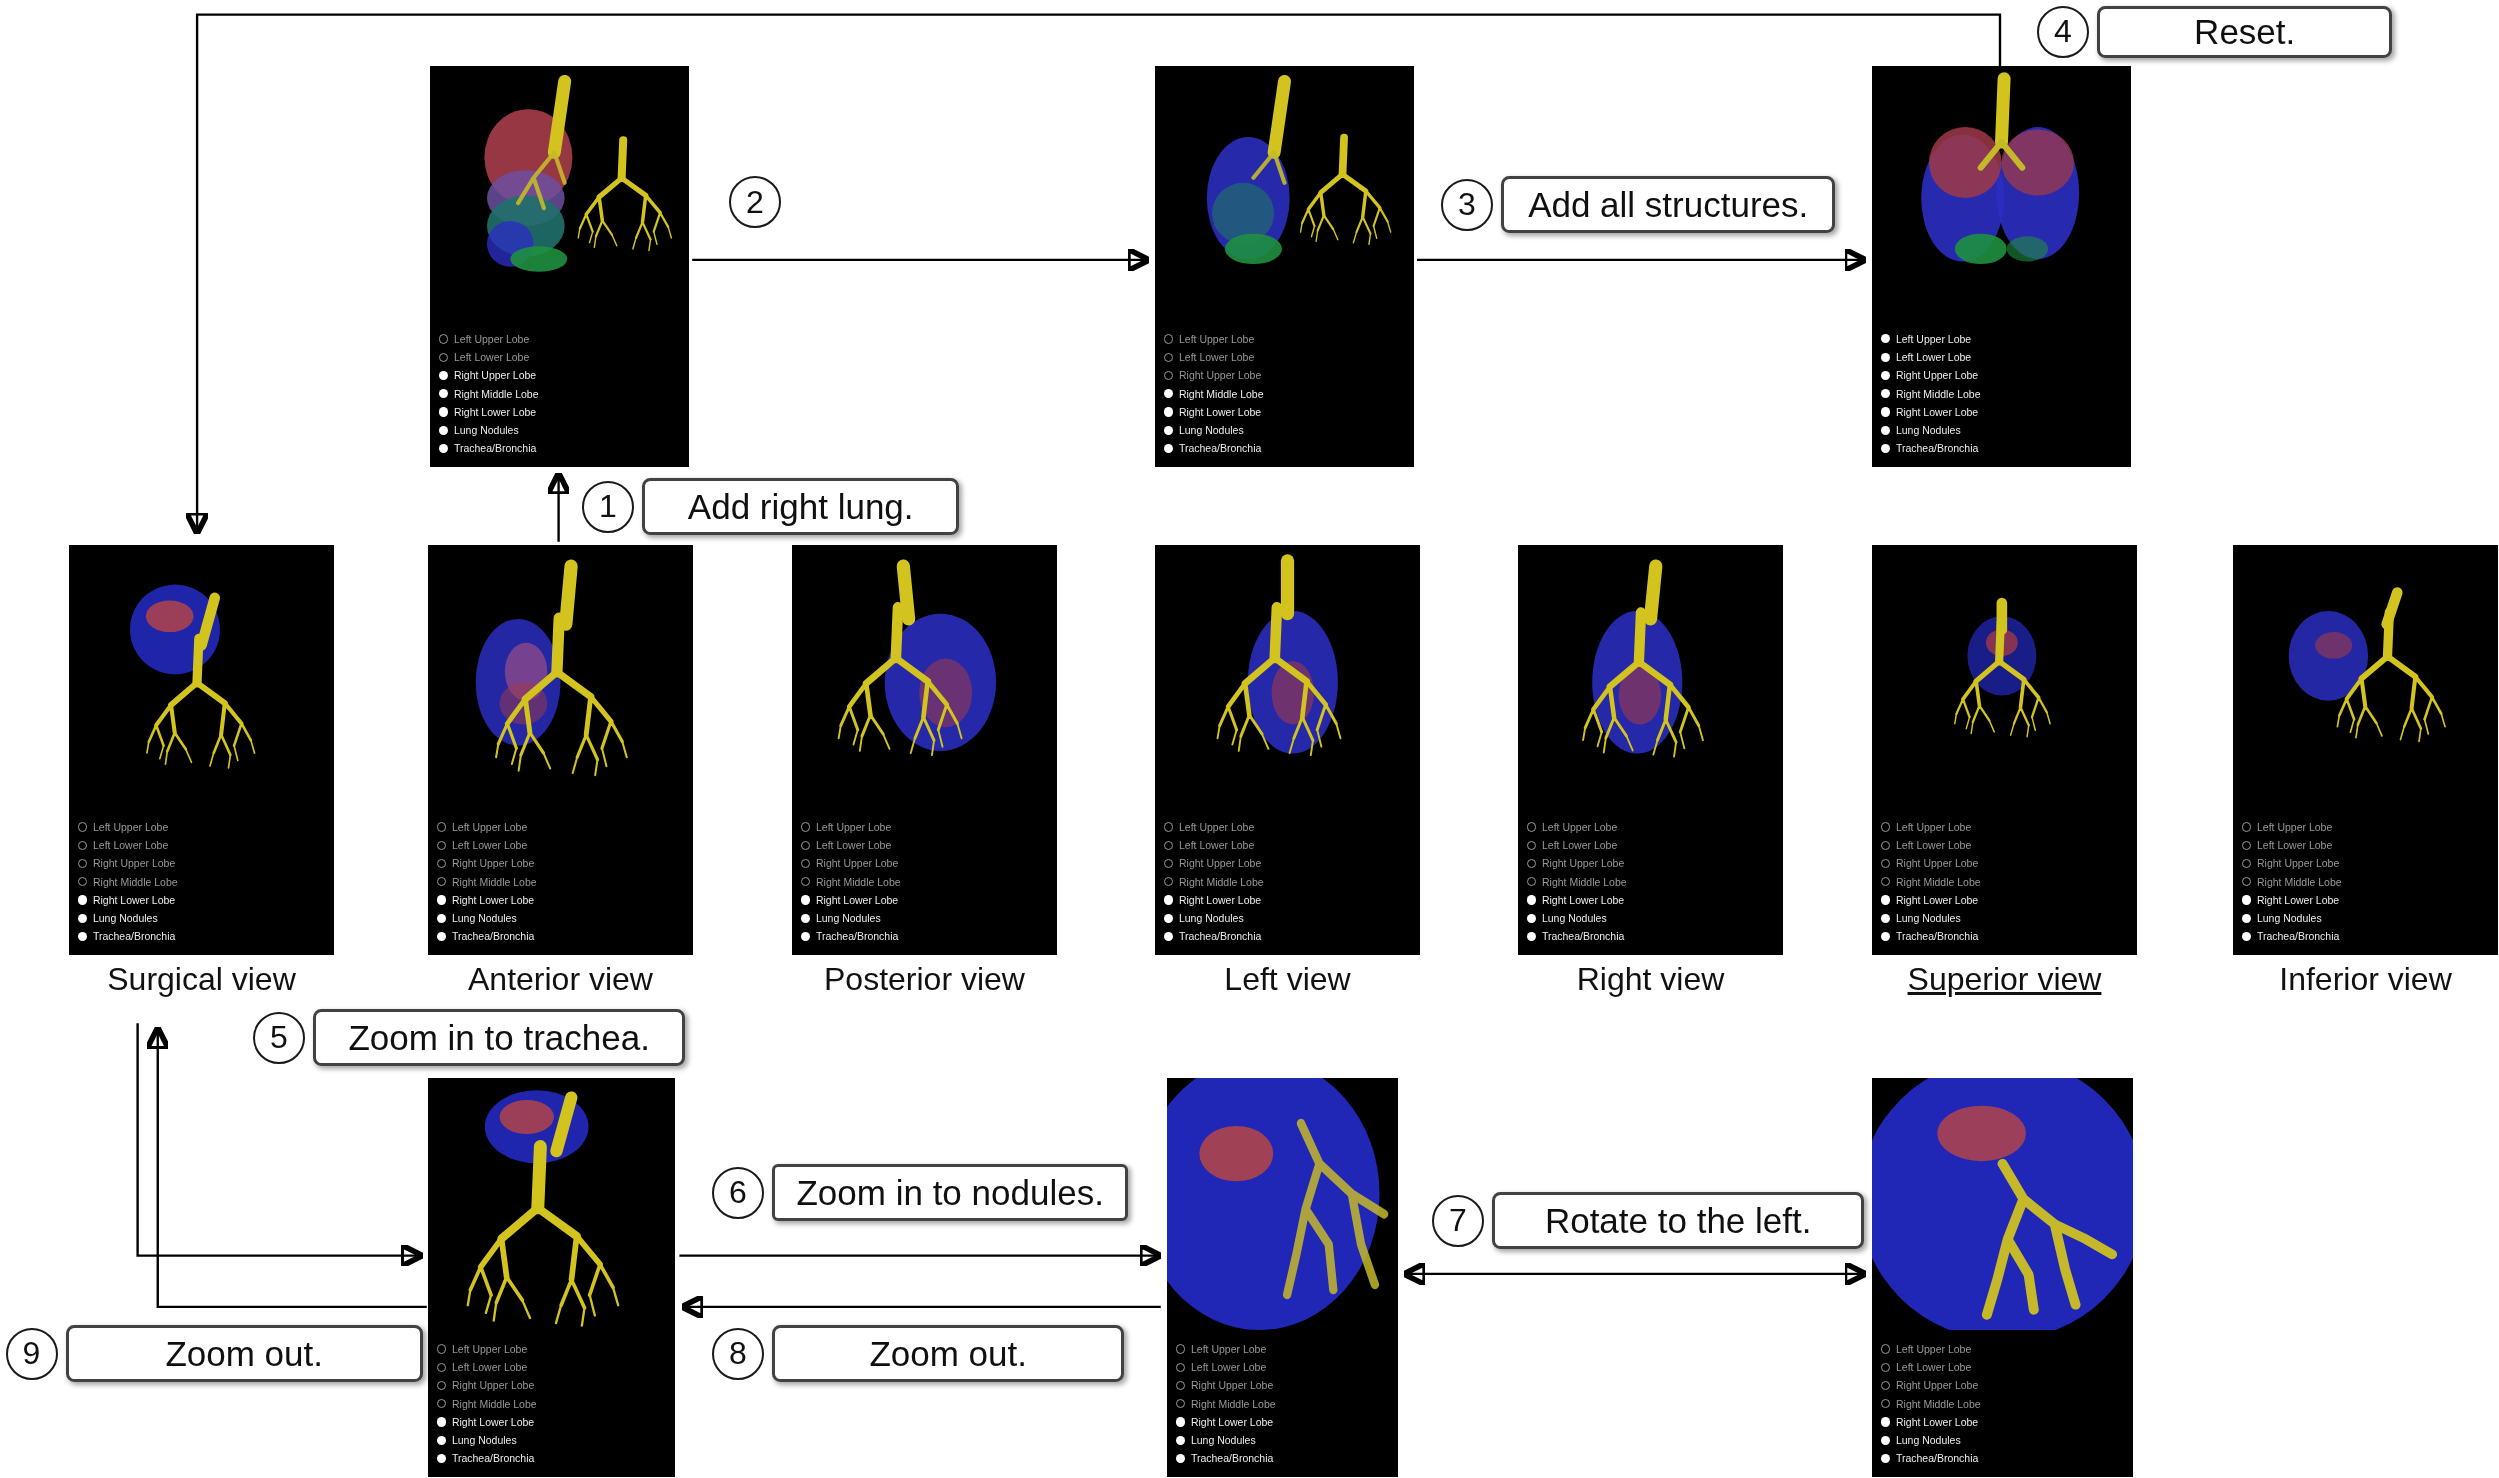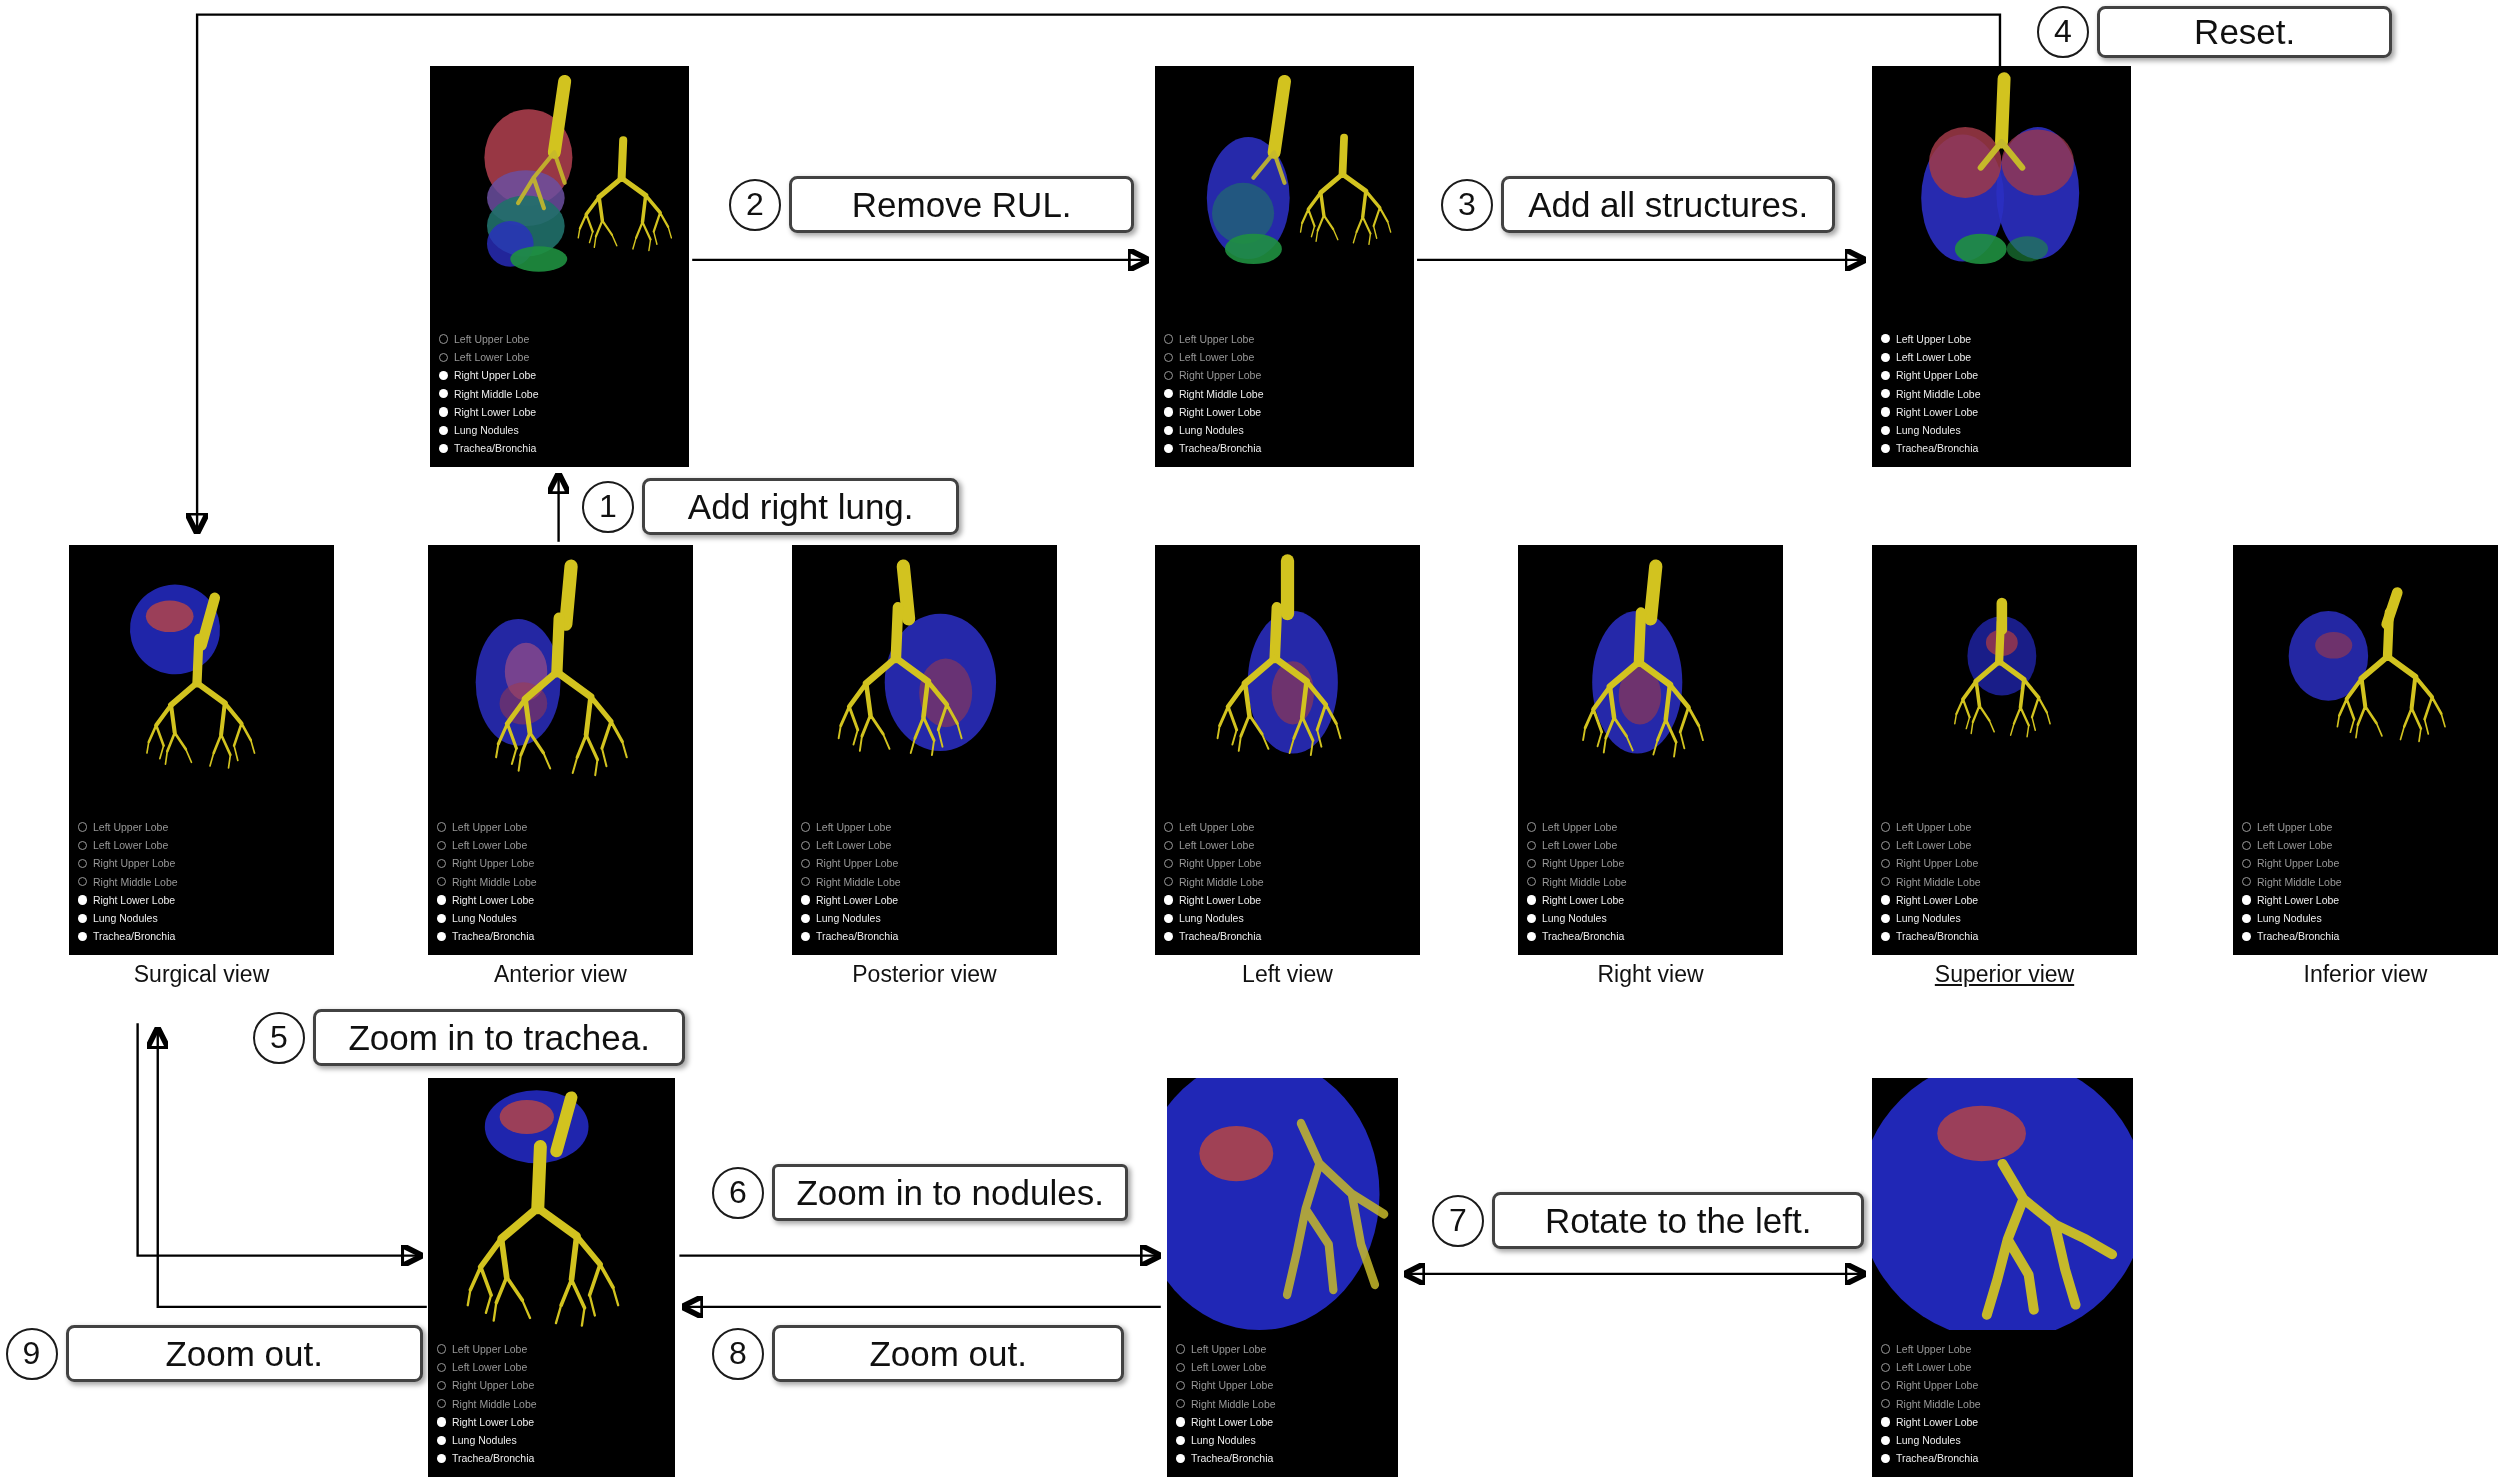--- a/index.html
+++ b/index.html
@@ -21,21 +21,21 @@
   
   .step{position:absolute;display:flex;align-items:center;gap:8.2px;z-index:5;}
   .step-num{width:48px;height:48px;border:2.7px solid #1a1a1a;border-radius:50%;background:#fff;
             display:flex;align-items:center;justify-content:center;font-size:32px;color:#111;flex:0 0 auto;}
   .step-box{background:#fff;border:3.7px solid #424242;border-radius:8.2px;
             box-shadow:2.7px 2.7px 5.5px rgba(0,0,0,.35);
             display:flex;align-items:center;justify-content:center;
             font-size:35px;color:#101010;height:51px;}
 
   
-  .view-label{position:absolute;width:265px;text-align:center;font-size:23px;color:#111;top:961px;}
+  .view-label{position:absolute;width:265px;text-align:center;font-size:32px;color:#111;top:961px;}
 
   
   #arrows{position:absolute;left:0;top:0;z-index:2;pointer-events:none;}
   #arrows path{stroke:#000;stroke-width:2.6;fill:none;}
 
   
   .airway-defs path{stroke:#d2c31f;fill:none;stroke-linecap:round;}
   .tr{stroke:#d2c31f;stroke-linecap:round;fill:none;}
   .tw{stroke:#c5b92a;stroke-linecap:round;fill:none;}
 </style>
@@ -596,21 +596,20 @@
         </div>
       </div>
   </div>
 
   <div class="step" style="left:582px;top:478px;">
     <span class="step-num">1</span>
     <span class="step-box" style="width:311px;">Add right lung.</span>
   </div>
   <div class="step" style="left:729px;top:176px;">
     <span class="step-num">2</span>
-    <span class="step-box" style="width:339px;">Remove RUL.</span>
   </div>
   <div class="step" style="left:1441px;top:176px;">
     <span class="step-num">3</span>
     <span class="step-box" style="width:328px;">Add all structures.</span>
   </div>
   <div class="step" style="left:2037px;top:5.5px;">
     <span class="step-num">4</span>
     <span class="step-box" style="width:289px;height:46px;">Reset.</span>
   </div>
   <div class="step" style="left:253px;top:1009px;">

